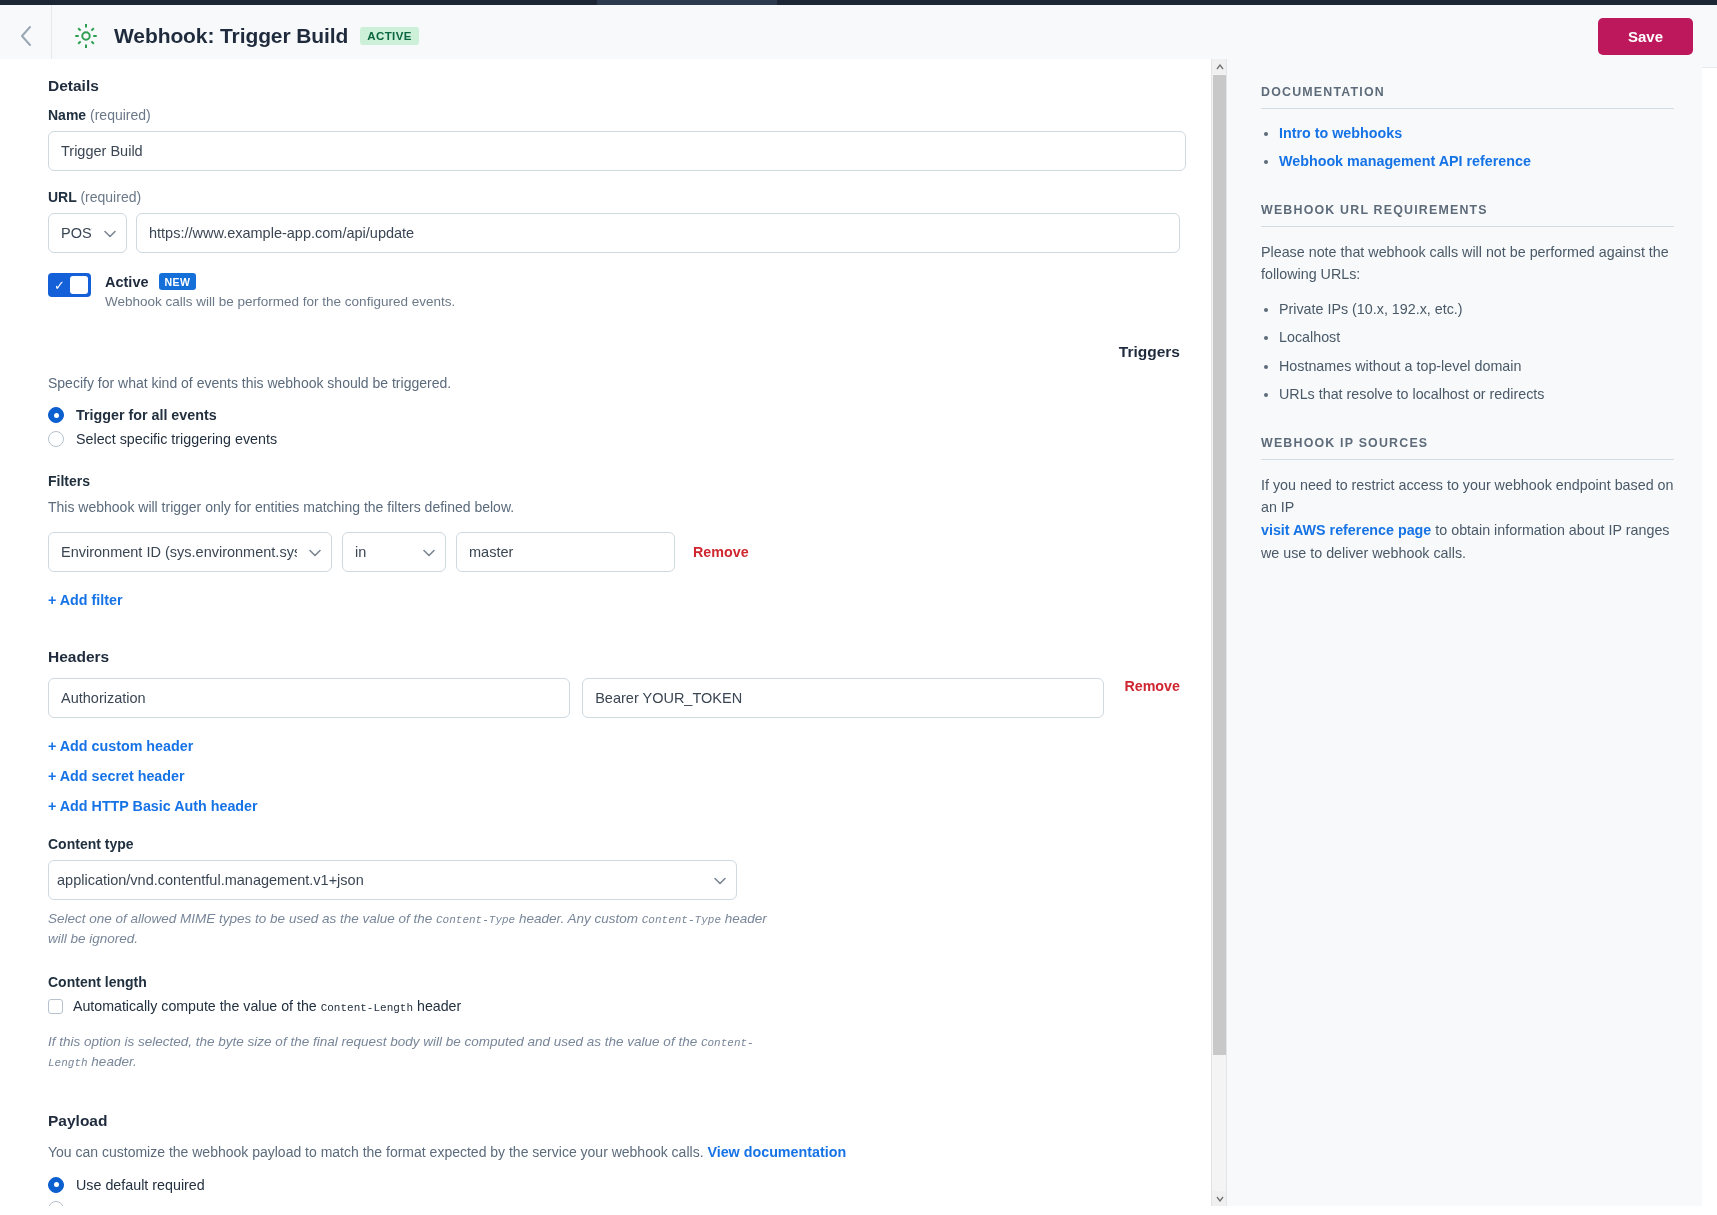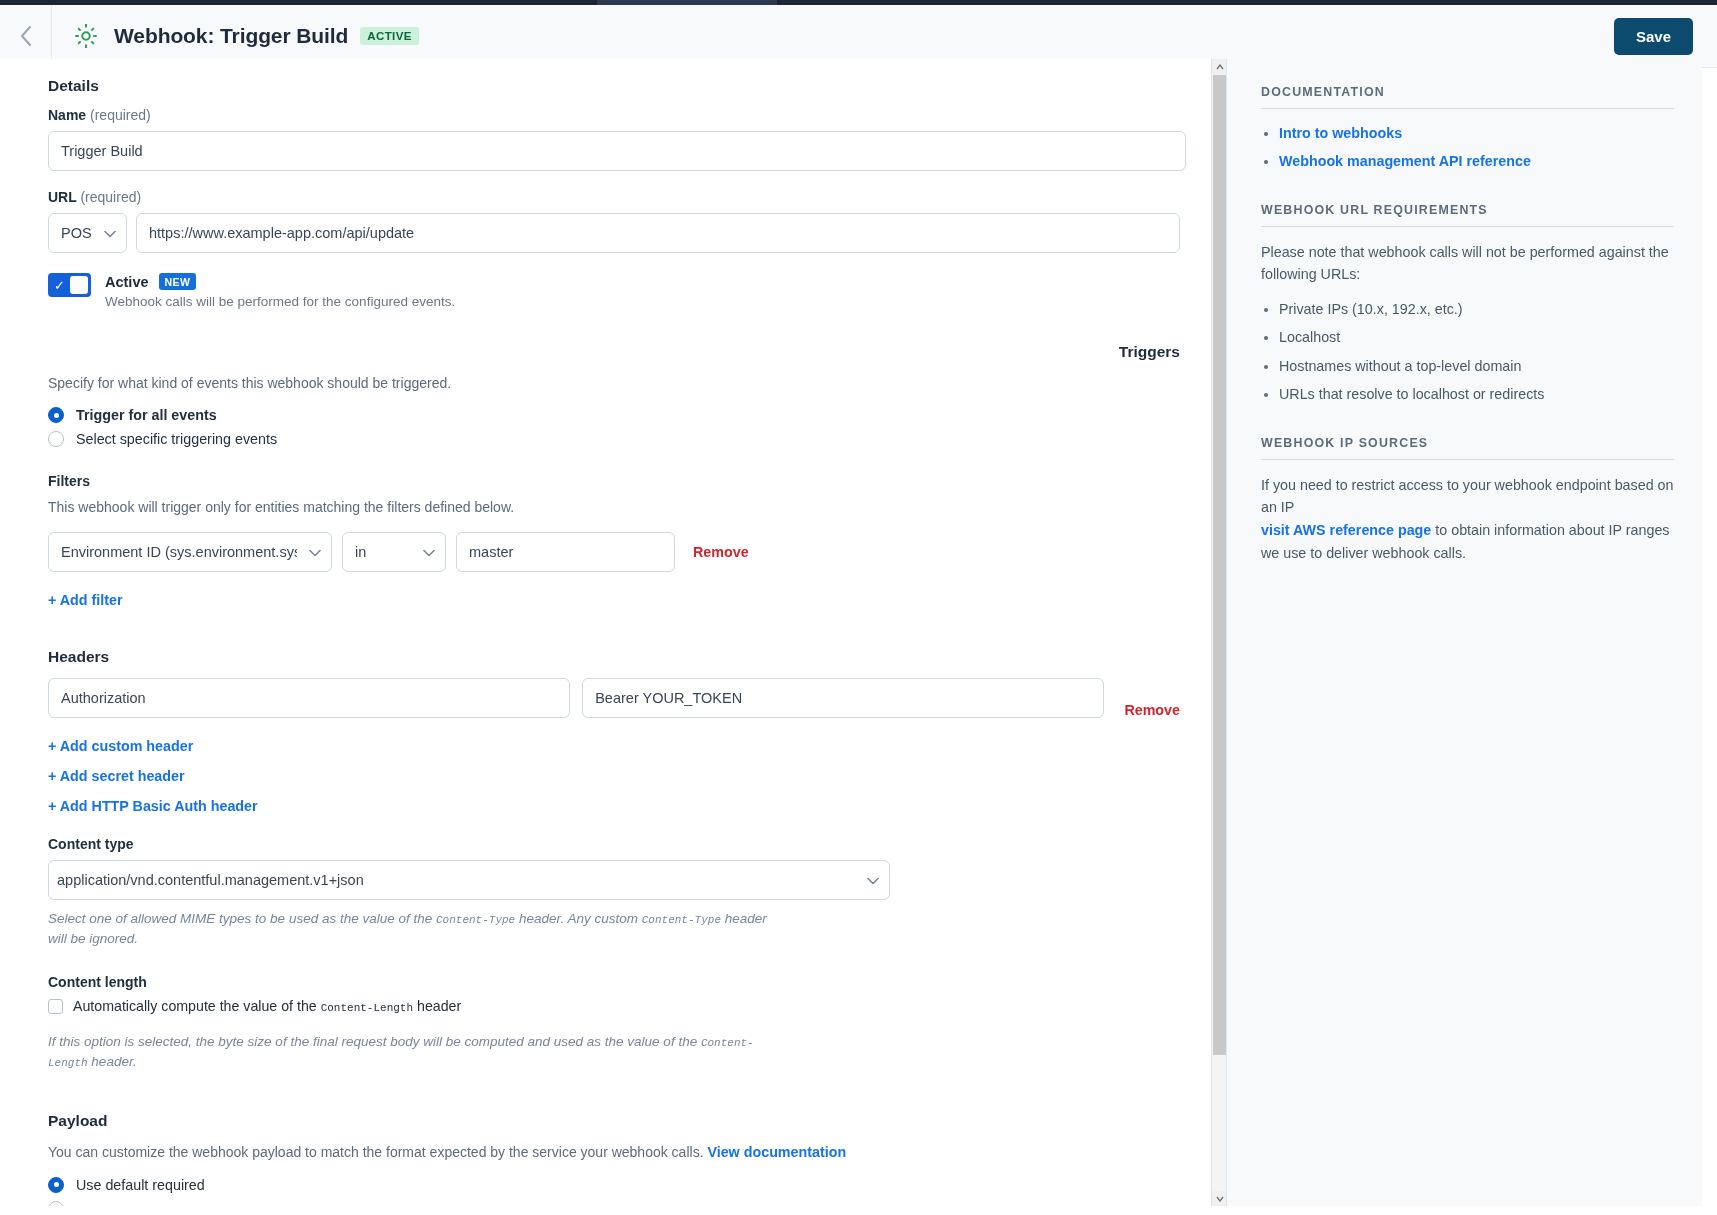--- a/index.html
+++ b/index.html
@@ -58,27 +58,27 @@
     font-size: 11.5px;
     font-weight: bold;
     letter-spacing: 0.4px;
     padding: 3px 7px 3px 7px;
     border-radius: 3px;
     display: inline-block;
   }
   .header-spacer { flex: 1; }
   .save-btn {
     margin-right: 24px;
-    background: #0c4a6e;
+    background: #be185d;
     color: #ffffff;
     border: none;
     border-radius: 5px;
     font-size: 15px;
     font-weight: bold;
-    padding: 10px 22px;
+    padding: 10px 30px;
     cursor: pointer;
     font-family: "Liberation Sans", sans-serif;
   }
 
   
   .content-wrap {
     position: absolute;
     top: 59px; left: 0;
     width: 1717px; height: 1147px;
     display: flex;
@@ -295,25 +295,25 @@
   .add-link {
     color: #1673e6;
     font-size: 14.3px;
     font-weight: bold;
     cursor: pointer;
     display: block;
     text-decoration: none;
   }
 
   
-  .hdr-row { display: flex; align-items: flex-end; gap: 12px; }
+  .hdr-row { display: flex; align-items: flex-start; gap: 12px; }
   #hdr-key { width: 534px; }
   #hdr-val { width: 534px; }
 
-  #content-type-select { width: 842px; padding-left: 8px; }
+  #content-type-select { width: 689px; padding-left: 8px; }
 
   
   .doc-panel {
     width: 476px;
     height: 1147px;
     background: #f7f9fa;
     border-left: 1px solid #e0e6ea;
     padding: 26px 28px 0 34px;
     overflow: hidden;
   }

